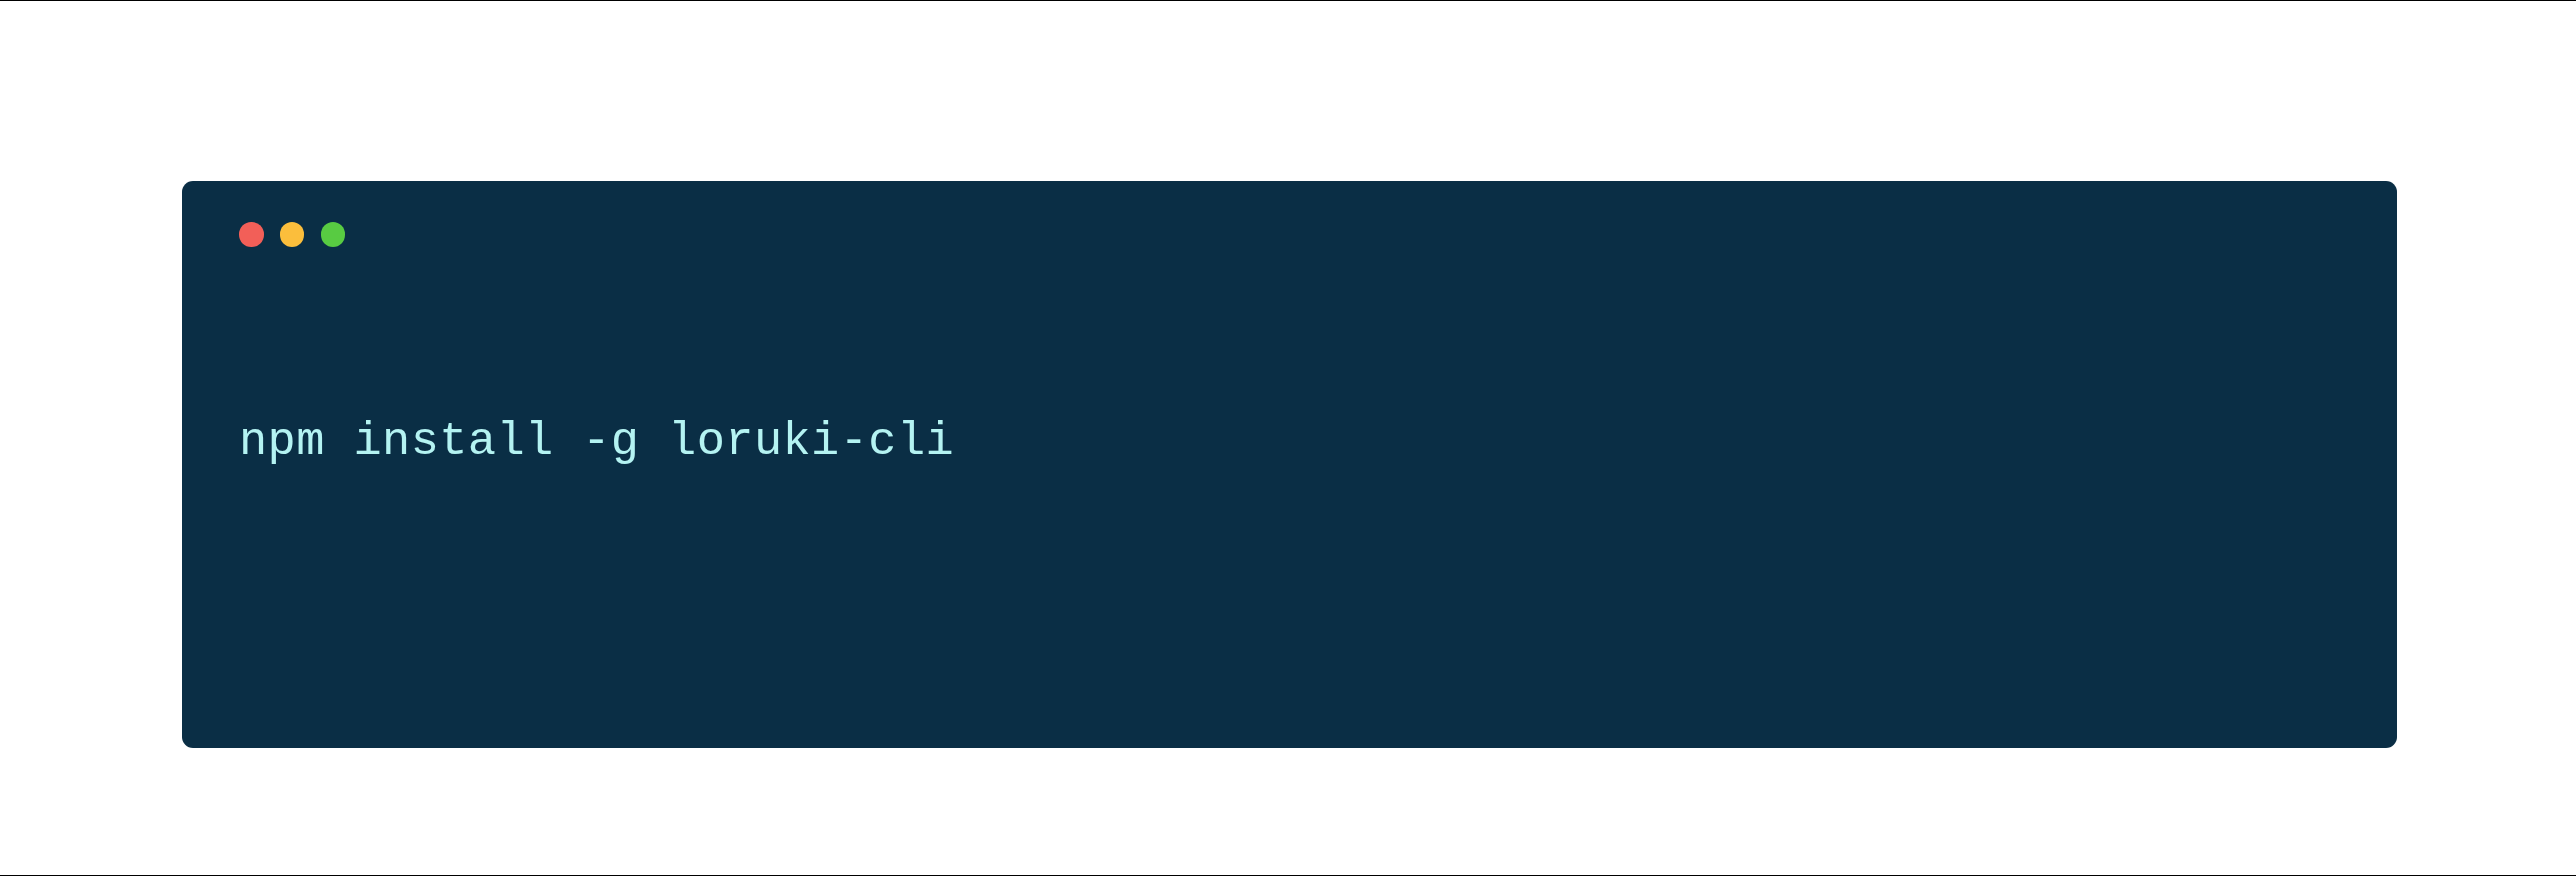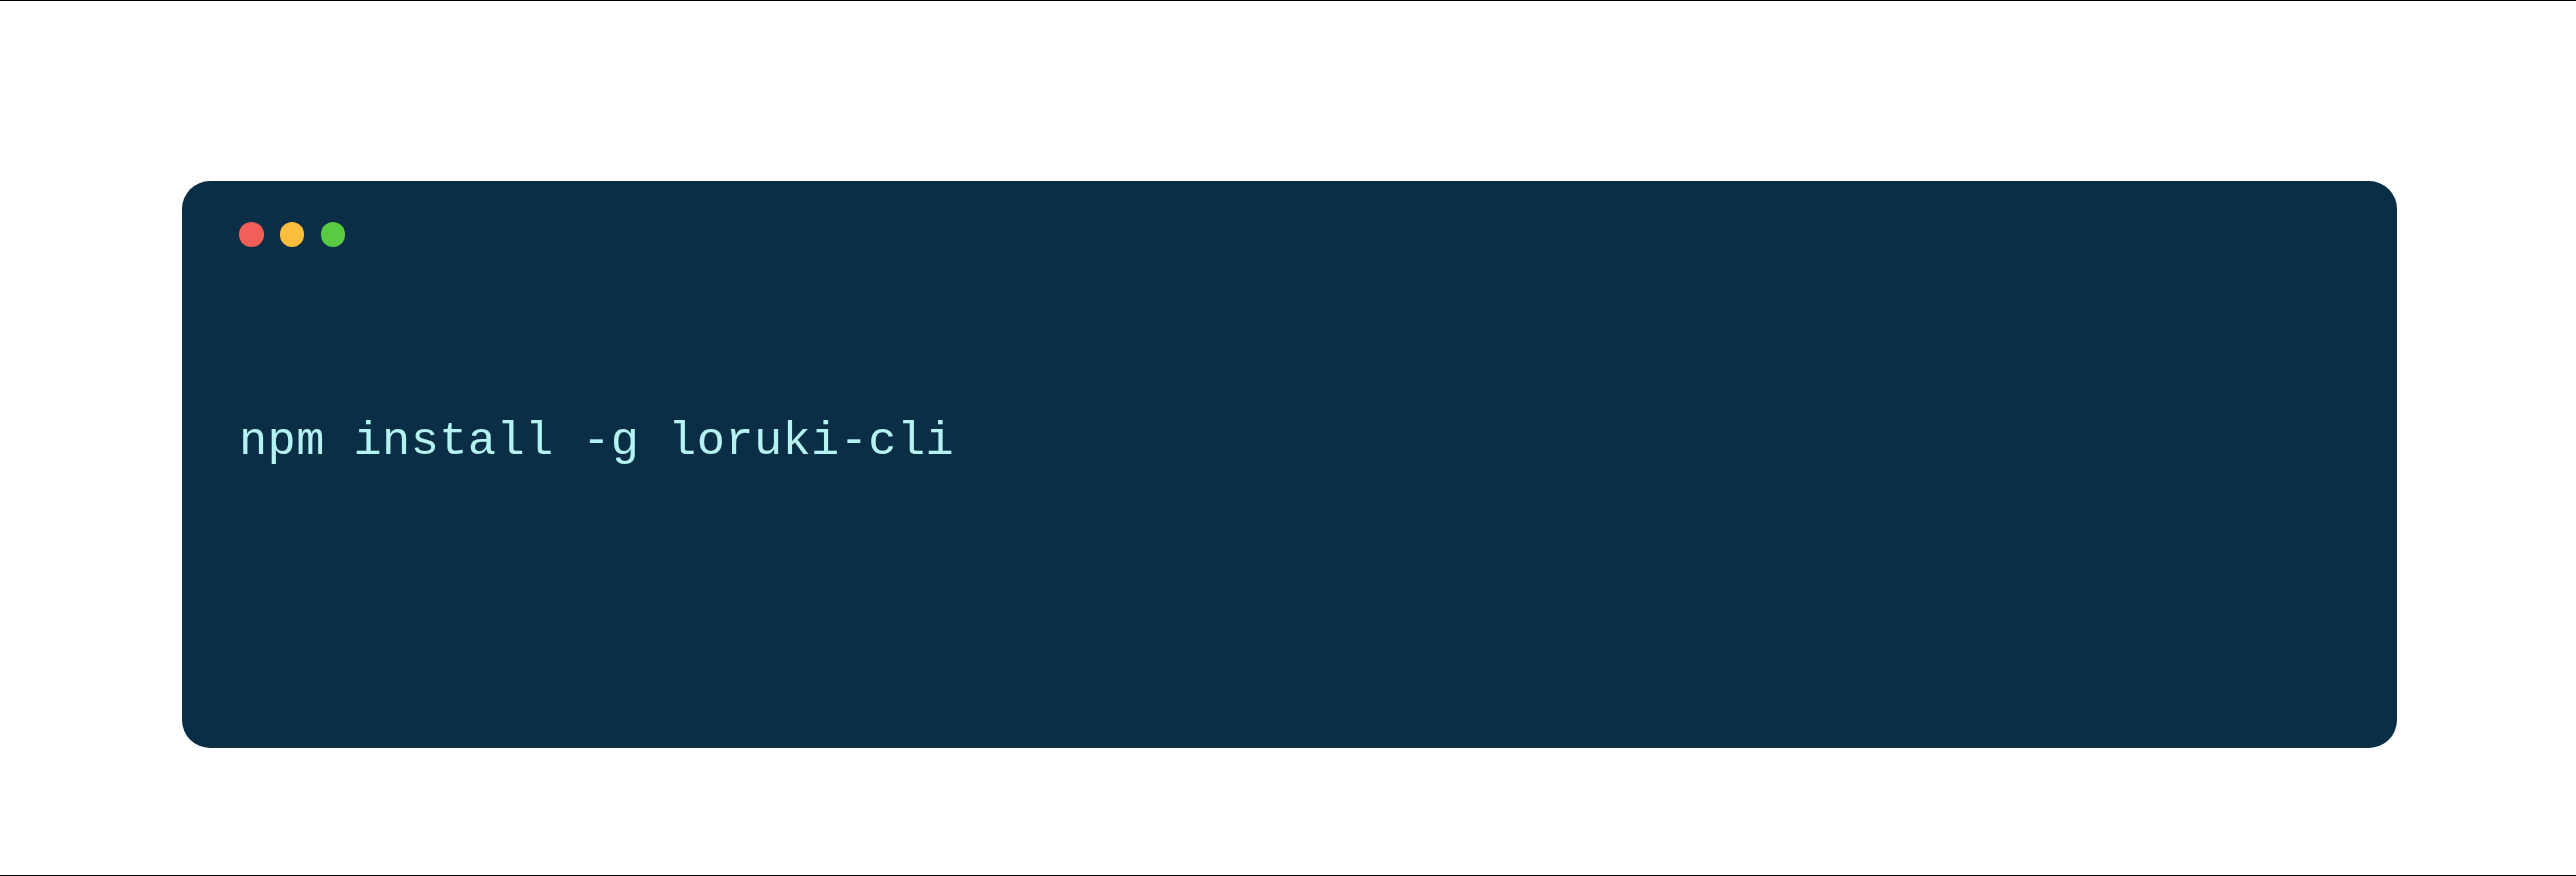--- a/index.html
+++ b/index.html
@@ -17,21 +17,21 @@
       border-bottom: 1.6px solid #000;
     }
 
     .terminal-window {
       position: absolute;
       left: 182px;
       top: 180px;
       width: 2215px;
       height: 567px;
       background: #0a2e45;
-      border-radius: 28px;
+      border-radius: 11px;
       padding: 41px 57px;
     }
 
     .window-controls {
       display: flex;
       gap: 16.3px;
       align-items: center;
     }
 
     .window-dot {

